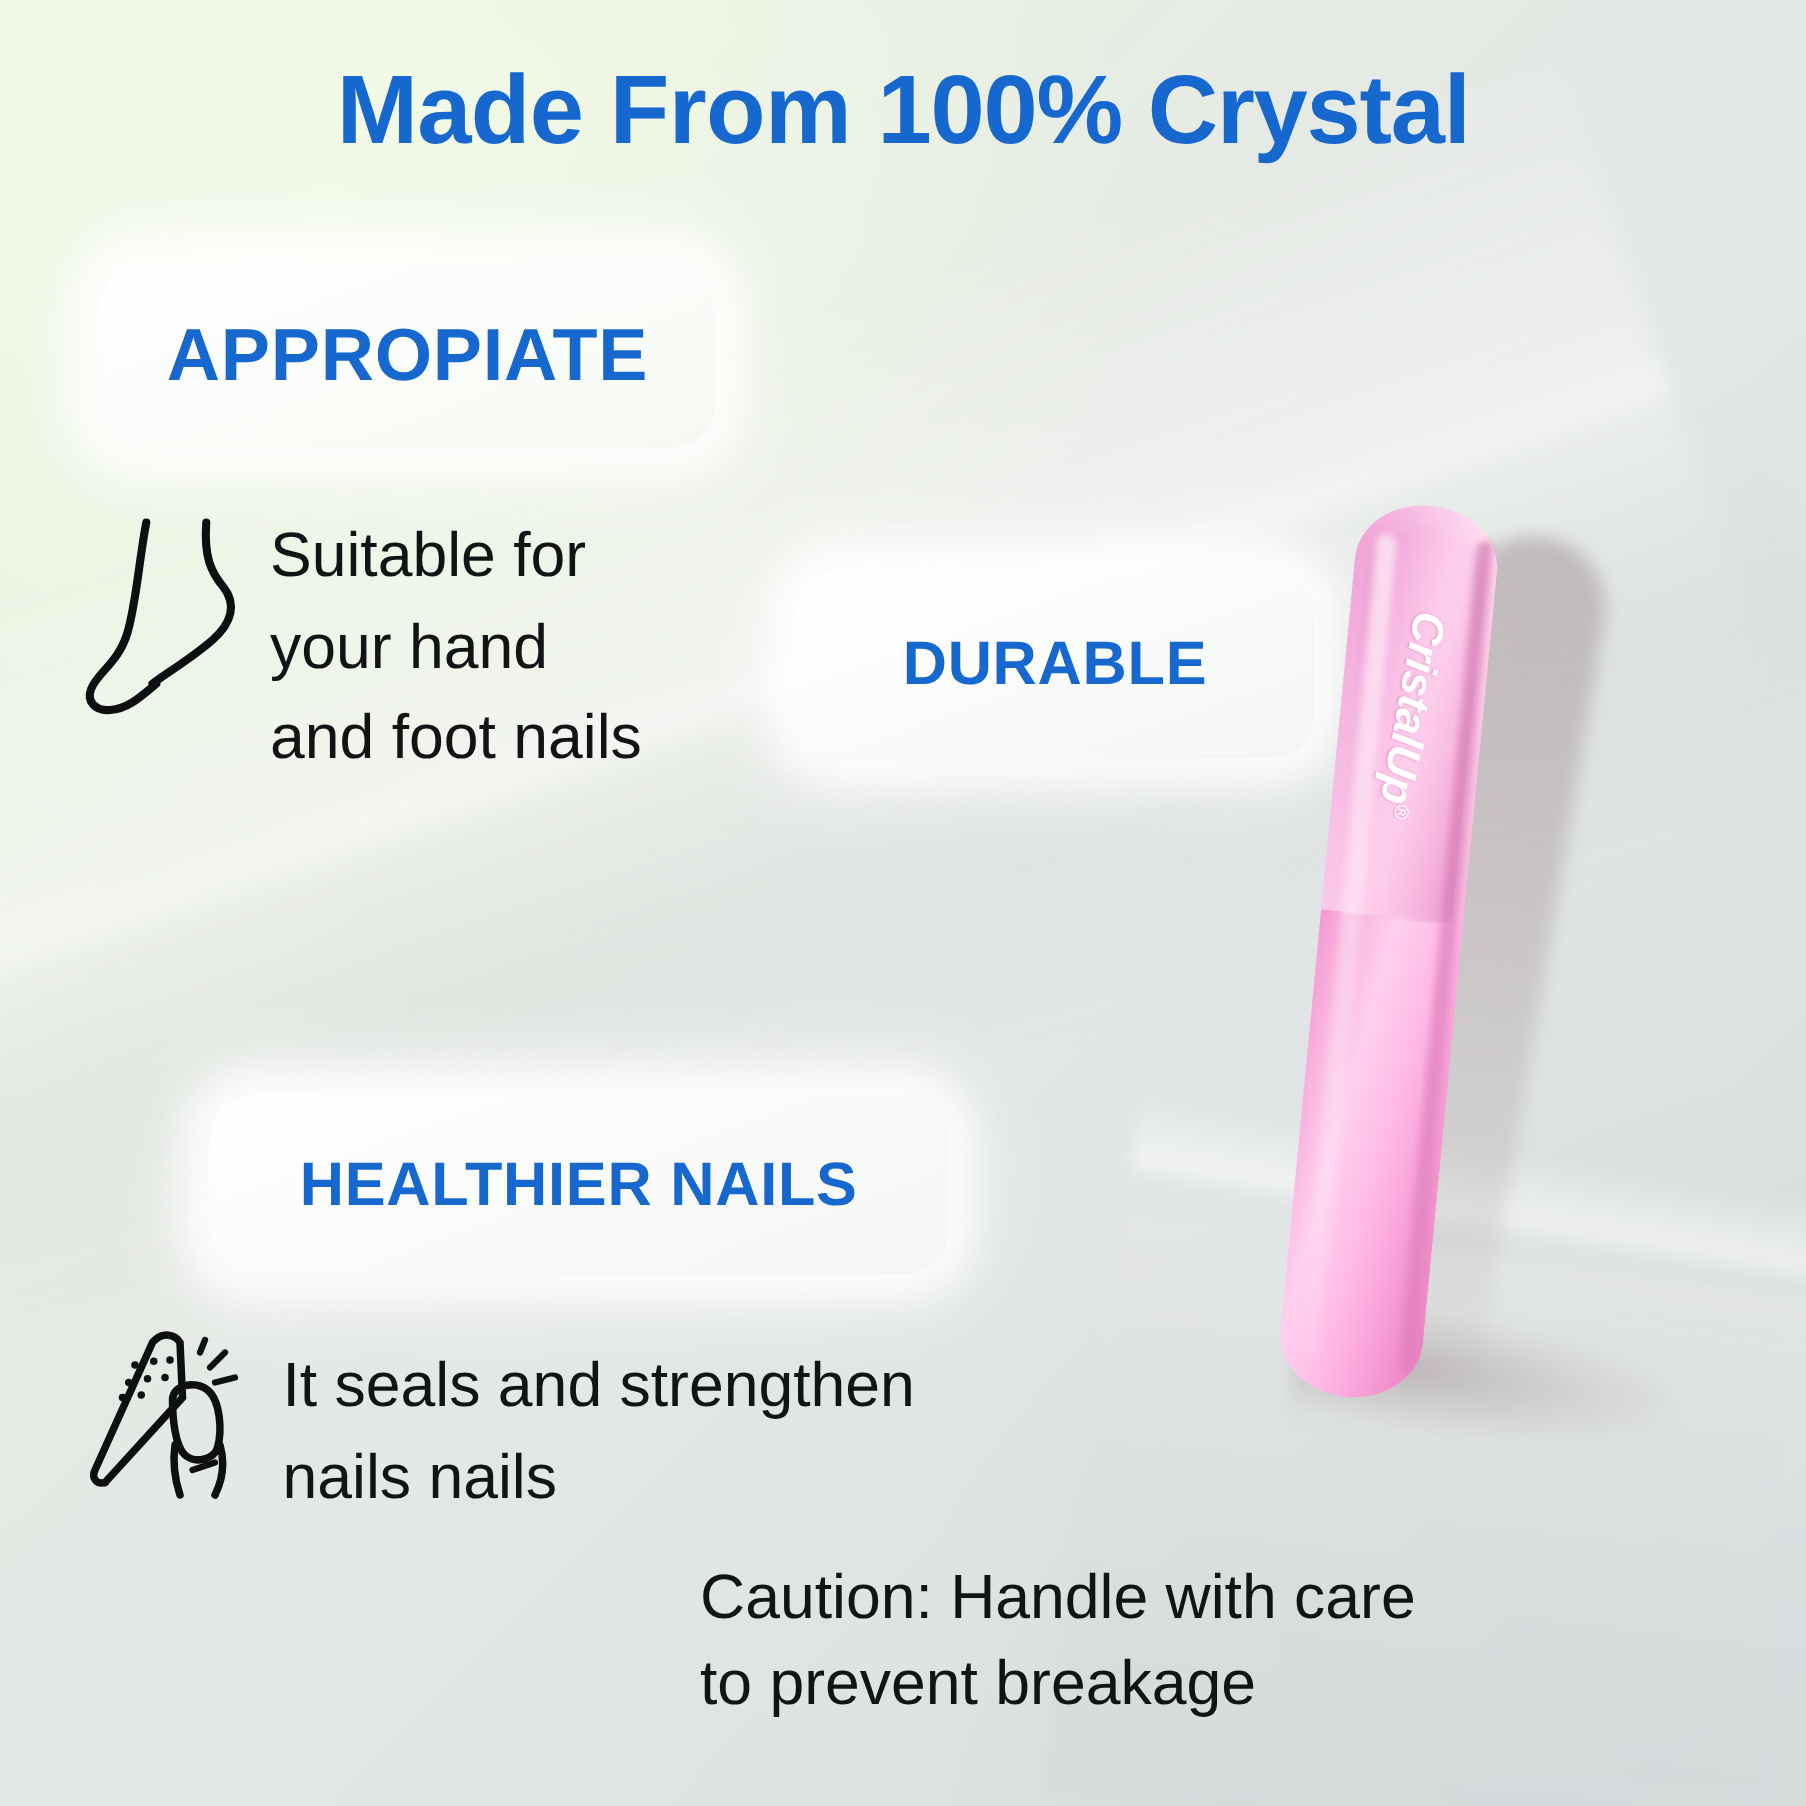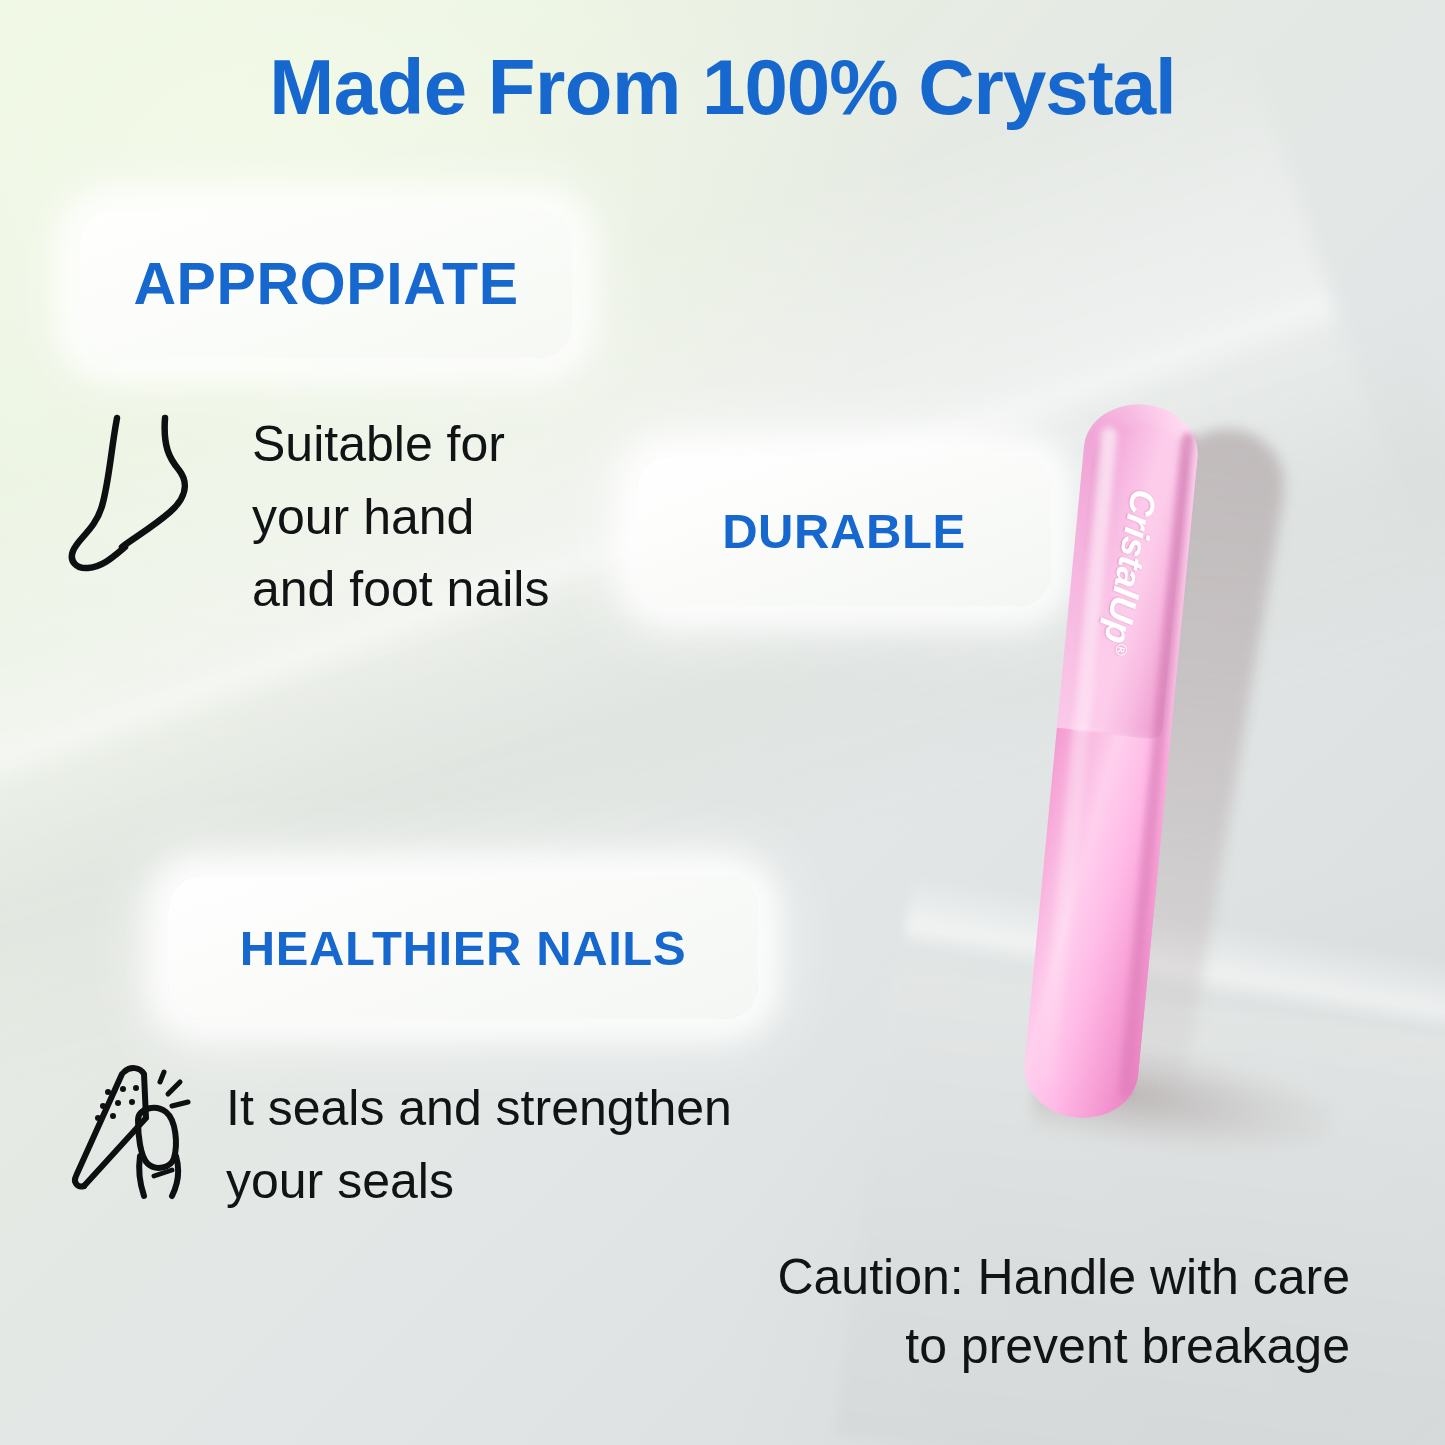--- a/index.html
+++ b/index.html
@@ -150,36 +150,36 @@
     position: relative;
   }
   .feature-text {
     color: #111315;
     font-size: 50px;
     line-height: 1.45;
     font-weight: 400;
     white-space: pre-line;
   }
 
-  #feature-foot { left: 62px;  top: 406px; gap: 36px; }
+  #feature-foot { left: 62px;  top: 406px; }
   #feature-foot .feature-text { margin-left: 22px; margin-top: 2px; }
 
   #feature-clock { left: 612px; top: 645px; }
   #feature-clock .feature-text { margin-left: 14px; margin-top: -4px; }
 
   #feature-file  { left: 68px;  top: 1058px; }
   #feature-file .feature-text { margin-left: 24px; margin-top: 14px; }
 
   
   .caution {
     position: absolute;
     left: 560px;
     top: 1243px;
     width: 790px;
-    text-align: right;
+    text-align: left;
     color: #111315;
     font-size: 50px;
     line-height: 1.38;
     white-space: pre-line;
   }
 
   
   #product {
     position: absolute;
     left: 1020px;
@@ -365,21 +365,21 @@
         <path d="M72 98 C70 112 72 126 76 138" stroke="#0d0f10" stroke-width="6" stroke-linecap="round" fill="none"></path>
         <path d="M108 98 C112 112 110 126 104 138" stroke="#0d0f10" stroke-width="6" stroke-linecap="round" fill="none"></path>
 
         <path d="M96 14 L92 24" stroke="#0d0f10" stroke-width="5" stroke-linecap="round"></path>
         <path d="M112 24 L100 36" stroke="#0d0f10" stroke-width="5" stroke-linecap="round"></path>
         <path d="M120 44 L104 48" stroke="#0d0f10" stroke-width="5" stroke-linecap="round"></path>
         <path d="M86 118 L104 112" stroke="#0d0f10" stroke-width="5" stroke-linecap="round"></path>
       </svg>
     </span>
     <span class="feature-text">It seals and strengthen
-your seals</span>
+nails nails</span>
   </div>
 
   <div class="caution">Caution: Handle with care
 to prevent breakage</div>
 
   <div id="product">
     <div class="file-shadow"></div>
     <div class="file-shadow-ground"></div>
     <div class="file-body">
       <div class="file-body-lower"></div>

